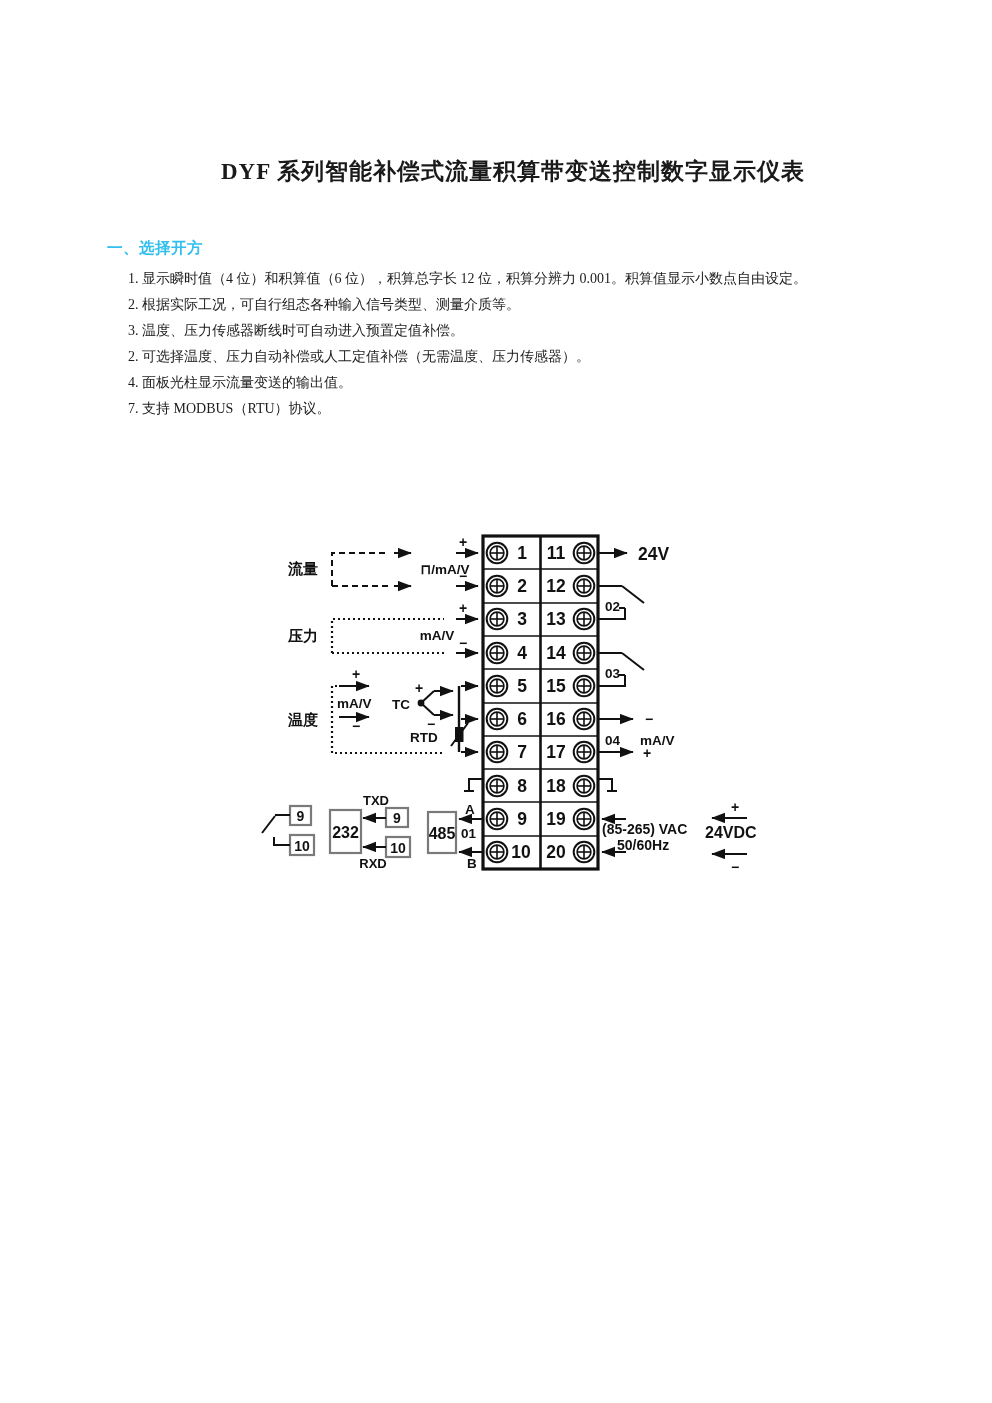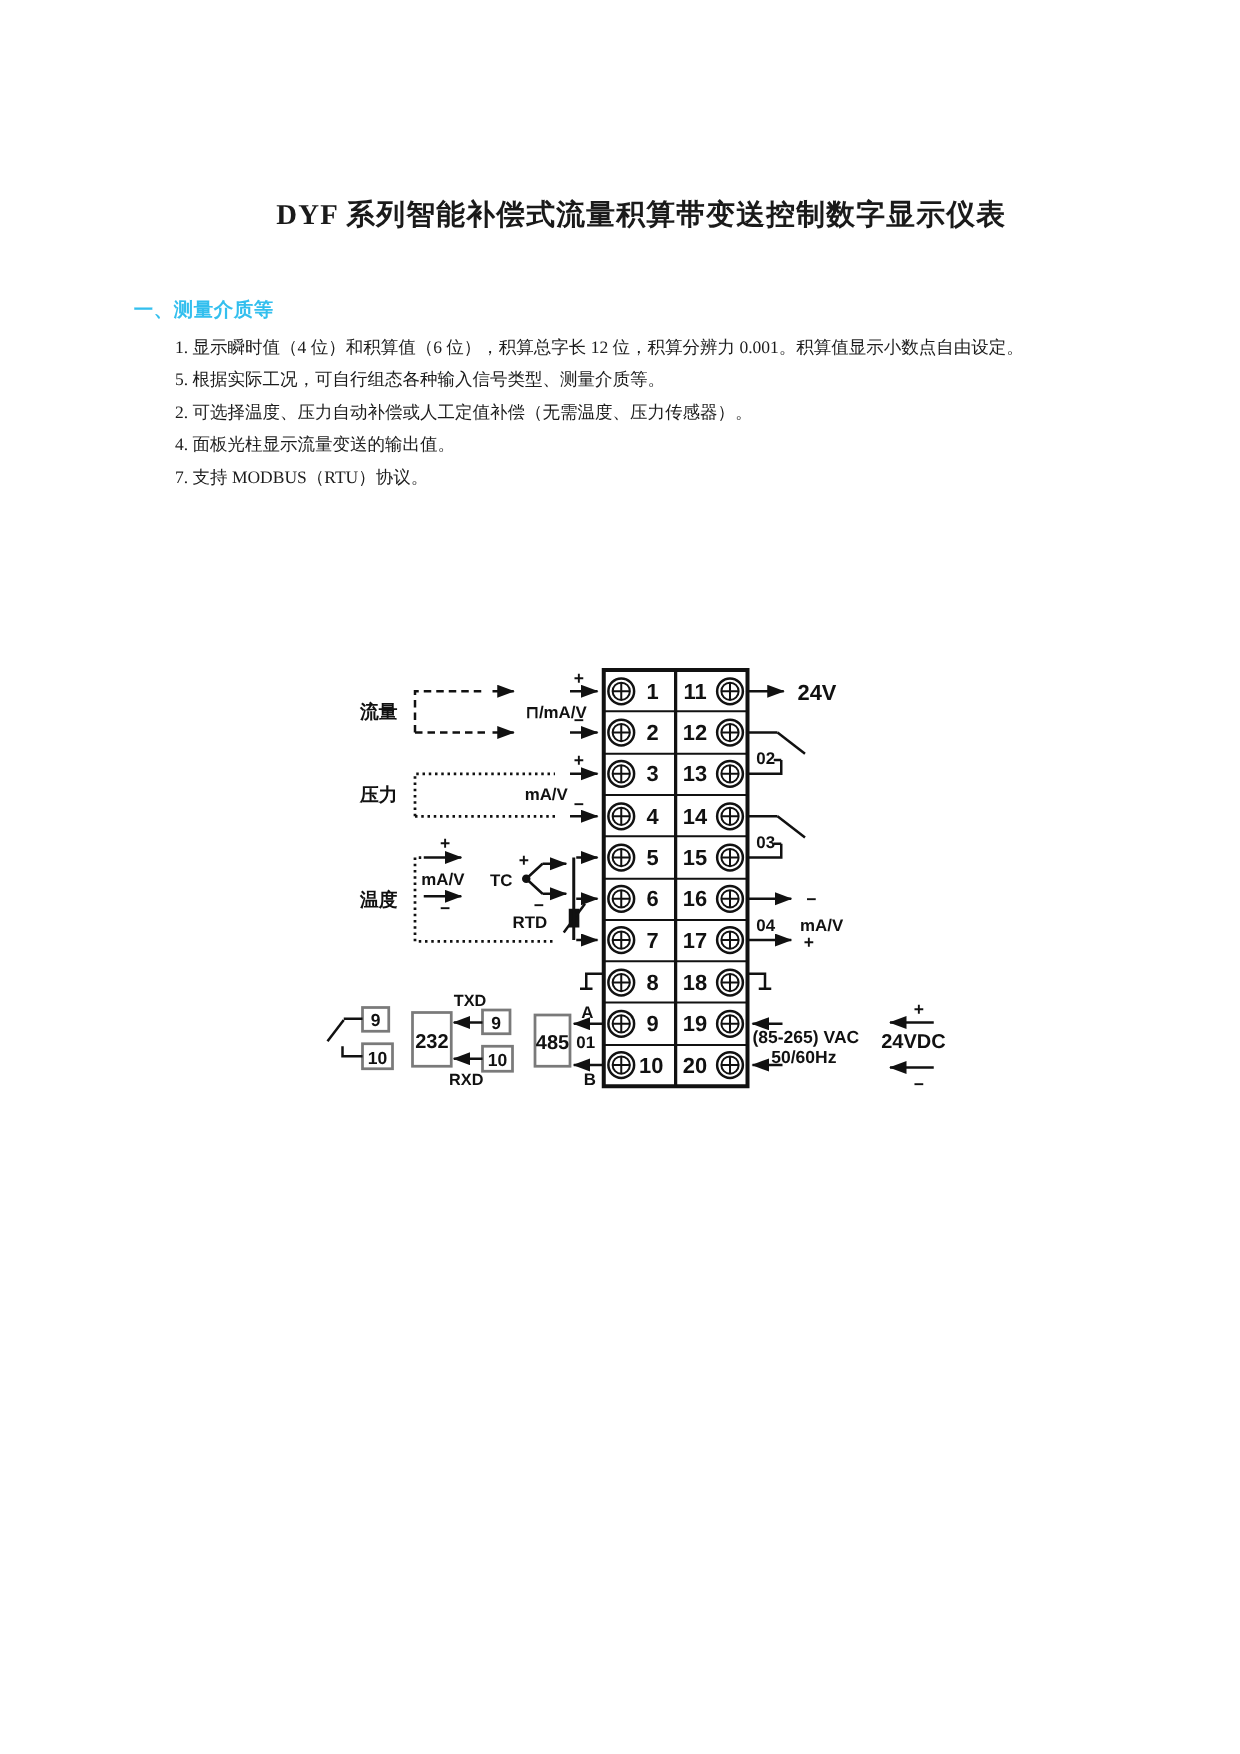--- a/index.html
+++ b/index.html
@@ -12,21 +12,21 @@
   .doc-title {
     position:absolute; top:156px; left:17px; width:100%;
     text-align:center; font-weight:bold; font-size:23px; letter-spacing:1px;
   }
   .sec-heading {
     position:absolute; left:107px; font-weight:bold; font-size:15.5px;
     color:var(--accent); letter-spacing:0.5px;
   }
   .sec-1 { top:238px; }
   .sec-2 { top:477px; }
-  .features { position:absolute; left:140px; top:266px; }
+  .features { position:absolute; left:128px; top:266px; }
   .feature-item {
     font-size:14px; line-height:26px; white-space:nowrap; color:#1c1c1c;
   }
   svg.diagram { position:absolute; left:255px; top:520px; }
   svg.diagram text {
     font-family:"Liberation Sans", sans-serif; fill:#111; font-weight:bold;
   }
   .t-num { font-size:17.5px; }
   .cjk-label { font-size:15px; }
   .sig-label { font-size:13.5px; }
@@ -41,25 +41,26 @@
   .dot { stroke-dasharray:2 3; stroke-width:2.2; }
   .graybox { fill:#ffffff; stroke:#7a7a7a; stroke-width:2.2; }
 </style>
 </head>
 <body>
 
 <div class="page">
 
   <div class="doc-title">DYF 系列智能补偿式流量积算带变送控制数字显示仪表</div>
 
-  <div class="sec-heading sec-1">一、测量介质等</div>
+  <div class="sec-heading sec-1">一、选择开方</div>
 
   <div class="features">
     <div class="feature-item">1. 显示瞬时值（4 位）和积算值（6 位），积算总字长 12 位，积算分辨力 0.001。积算值显示小数点自由设定。</div>
-    <div class="feature-item">5. 根据实际工况，可自行组态各种输入信号类型、测量介质等。</div>
+    <div class="feature-item">2. 根据实际工况，可自行组态各种输入信号类型、测量介质等。</div>
+    <div class="feature-item">3. 温度、压力传感器断线时可自动进入预置定值补偿。</div>
     <div class="feature-item">2. 可选择温度、压力自动补偿或人工定值补偿（无需温度、压力传感器）。</div>
     <div class="feature-item">4. 面板光柱显示流量变送的输出值。</div>
     <div class="feature-item">7. 支持 MODBUS（RTU）协议。</div>
   </div>
 
 
   <svg class="diagram" width="530" height="380" viewBox="0 0 530 380">
     <defs>
       <marker id="arr" markerWidth="7.5" markerHeight="6" refX="6.6" refY="2.6" orient="auto">
         <path d="M0,0 L7,2.6 L0,5.2 Z" fill="#111"></path>

